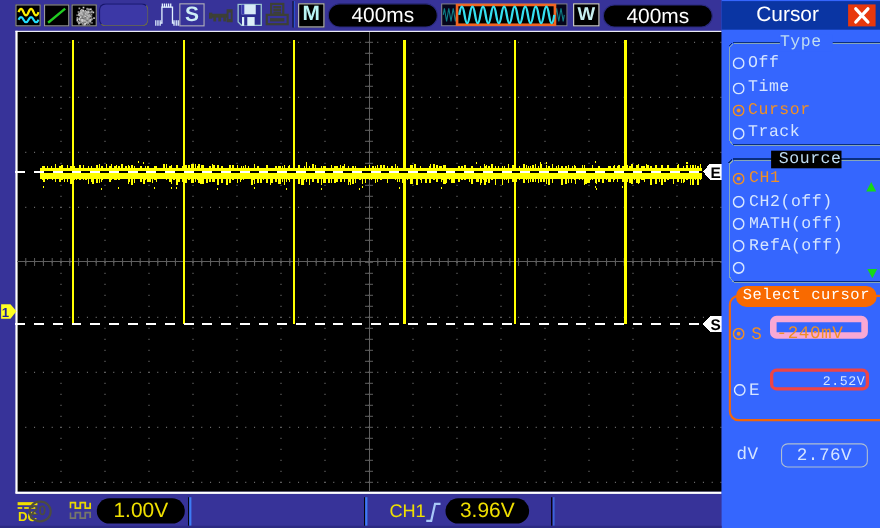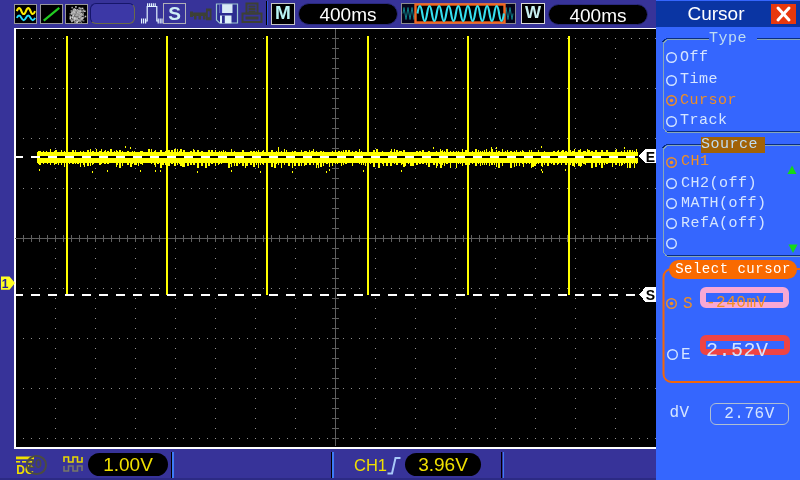--- a/index.html
+++ b/index.html
@@ -879,21 +879,21 @@
 <svg class="abs" style="left:660px;top:138px" width="140" height="125" viewBox="0 0 140 125" shape-rendering="crispEdges">
       <g transform="translate(-660,-138)">
         <g stroke="#0a2e80" stroke-width="1" fill="none">
           <path d="M666 144.5 H810 M666 255.5 H810 M662.5 148 L665.5 145"></path>
         </g>
         <g stroke="#87a7b8" stroke-width="1" fill="none">
           <path d="M667 145.5 H810 M667 256.5 H810 M663.5 149 V252 M663.5 149 L666.5 145.8 M663.5 252 L666.5 256.2"></path>
         </g>
       </g>
     </svg>
-<div class="abs mono" style="left:701.0px;top:137px;width:64px;height:16px;background:#a16207;color:#bfdcf2;font-size:15px;line-height:16px;text-align:left">Source</div>
+<div class="abs mono" style="left:701.0px;top:137px;width:64px;height:16px;background:#000000;color:#bfdcf2;font-size:15px;line-height:16px;text-align:right">Source</div>
 <svg class="abs" style="left:666.0px;top:156.5px" width="11" height="11" viewBox="0 0 11 11">
       <circle cx="5.5" cy="5.5" r="4.8" fill="none" stroke="#ef8f26" stroke-width="1.4"></circle>
       <circle cx="5.5" cy="5.5" r="1.8" fill="#ef8f26"></circle>
     </svg>
 <div class="abs mono" style="left:681px;top:153.0px;height:18px;line-height:18px;color:#ef8f26;font-size:15px;white-space:pre">CH1</div>
 <svg class="abs" style="left:666.0px;top:178.3px" width="11" height="11" viewBox="0 0 11 11">
       <circle cx="5.5" cy="5.5" r="4.8" fill="none" stroke="#d5e5ff" stroke-width="1.4"></circle>
     </svg>
 <div class="abs mono" style="left:681px;top:174.8px;height:18px;line-height:18px;color:#d5e5ff;font-size:15px;white-space:pre">CH2(off)</div>
 <svg class="abs" style="left:666.0px;top:198.3px" width="11" height="11" viewBox="0 0 11 11">
@@ -920,21 +920,21 @@
 <svg class="abs" style="left:666.2px;top:297.5px" width="11" height="11" viewBox="0 0 11 11">
       <circle cx="5.5" cy="5.5" r="4.8" fill="none" stroke="#ef8f26" stroke-width="1.4"></circle>
       <circle cx="5.5" cy="5.5" r="1.8" fill="#ef8f26"></circle>
     </svg>
 <div class="abs mono" style="left:683px;top:295px;height:18px;line-height:18px;color:#ef8f26;font-size:16px;white-space:pre">S</div>
 <div class="abs mono" style="left:700px;top:286.5px;width:89px;height:21.5px;border:6px solid #f9a8d4;border-radius:6px;color:#ef8f26;font-size:16px;line-height:20px;text-align:left">-240mV</div>
 <svg class="abs" style="left:666.5px;top:349.0px" width="11" height="11" viewBox="0 0 11 11">
       <circle cx="5.5" cy="5.5" r="4.8" fill="none" stroke="#d5e5ff" stroke-width="1.4"></circle>
     </svg>
 <div class="abs mono" style="left:681px;top:345.5px;height:18px;line-height:18px;color:#d5e5ff;font-size:16px;white-space:pre">E</div>
-<div class="abs mono" style="left:700px;top:335px;width:89.5px;height:20px;border:6px solid #ef4444;border-radius:6px;color:#d5e5ff;font-size:20px;line-height:19px;text-align:left">2.52V</div>
+<div class="abs mono" style="left:700px;top:335px;width:89.5px;height:20px;border:3px solid #ef4444;border-radius:6px;color:#d5e5ff;font-size:12px;line-height:19px;text-align:right">2.52V</div>
 <div class="abs mono" style="left:669.5px;top:404px;height:18px;line-height:18px;color:#d5e5ff;font-size:16px;white-space:pre">dV</div>
 <div class="abs mono" style="left:710px;top:403px;width:79px;height:22px;border:1px solid #aebed2;border-radius:6px;color:#d5e5ff;font-size:16px;line-height:21px;text-align:center">2.76V</div>
 <svg class="abs" style="left:15px;top:455px" width="20" height="20" viewBox="0 0 20 20">
       <rect x="1" y="1.5" width="18" height="2.8" fill="#f0e000"></rect>
       <g fill="#f0e000">
         <rect x="1" y="6" width="4.2" height="1.6"></rect>
         <rect x="7" y="6" width="4.2" height="1.6"></rect>
         <rect x="13" y="6" width="4.2" height="1.6"></rect>
       </g>
       <text x="10" y="18.5" font-size="12" font-weight="bold" fill="#f0e000" text-anchor="middle" font-family="Liberation Sans,sans-serif">DC</text>

